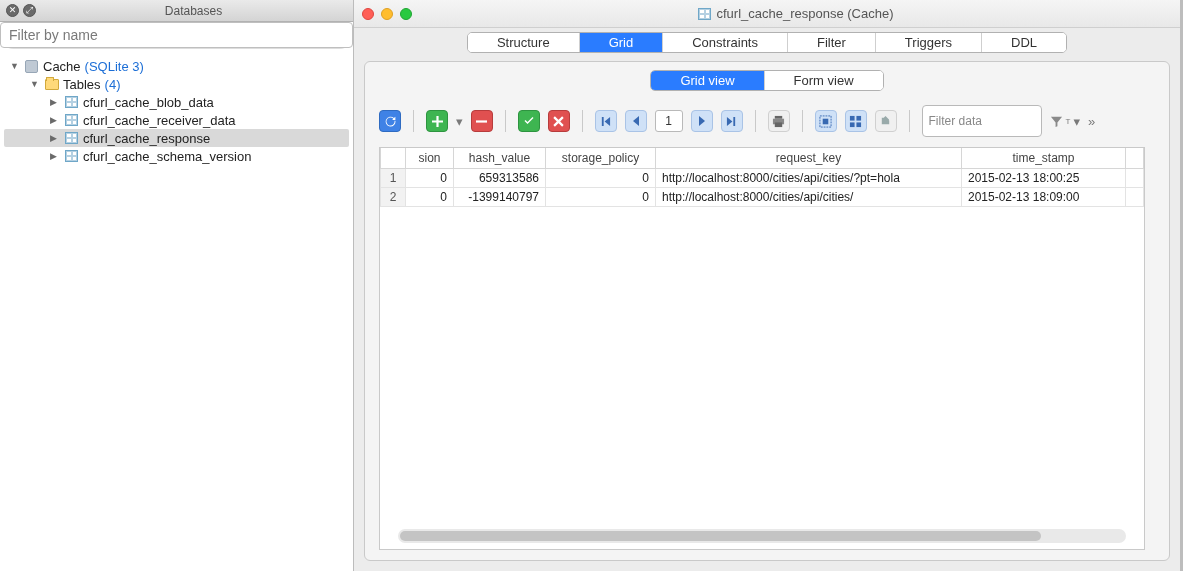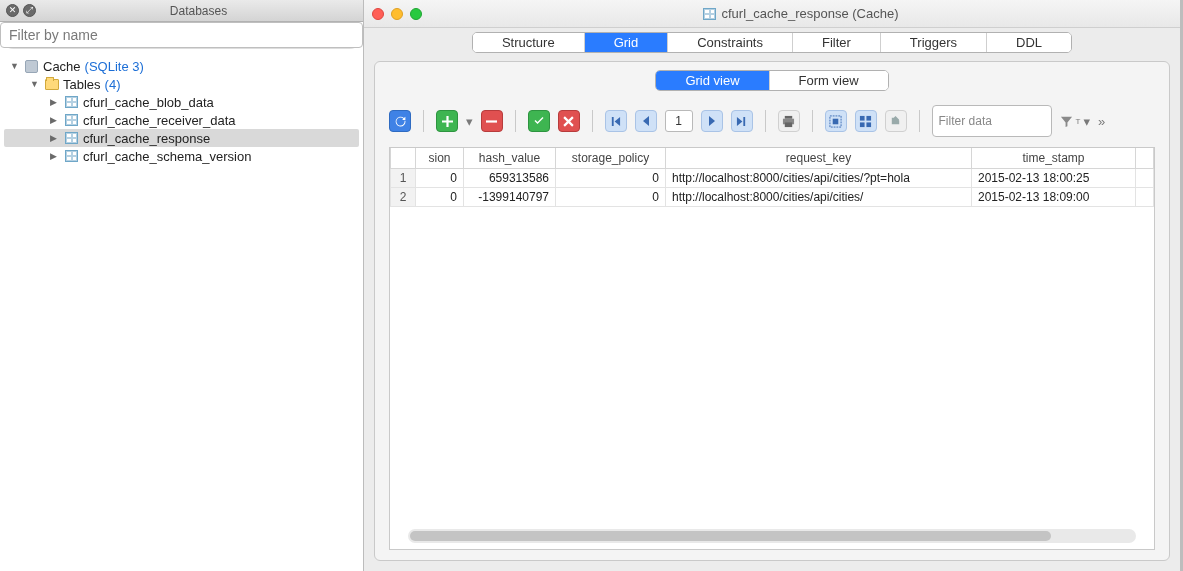--- a/index.html
+++ b/index.html
@@ -173,21 +173,21 @@
     background:#fff; padding:0 6px; font-size:12px; color:#333;
   }
   .filter-data::placeholder { color:#888; }
   .funnel {
     display:flex; align-items:center; gap:3px; color:#7a7a7a; font-size:11px;
   }
   .chev { font-size:13px; color:#7a7a7a; }
 
   
   .grid-wrap {
-    margin: 0 14px 10px 14px;
+    margin: 0 24px 10px 14px;
     flex:1;
     background:#fff;
     border:1px solid #c9c9c9;
     display:flex; flex-direction:column;
     position:relative;
   }
   .grid-head, .grid-row {
     display:grid;
     grid-template-columns: 26px 48px 92px 110px 306px 164px 18px;
     font-size:12px;

